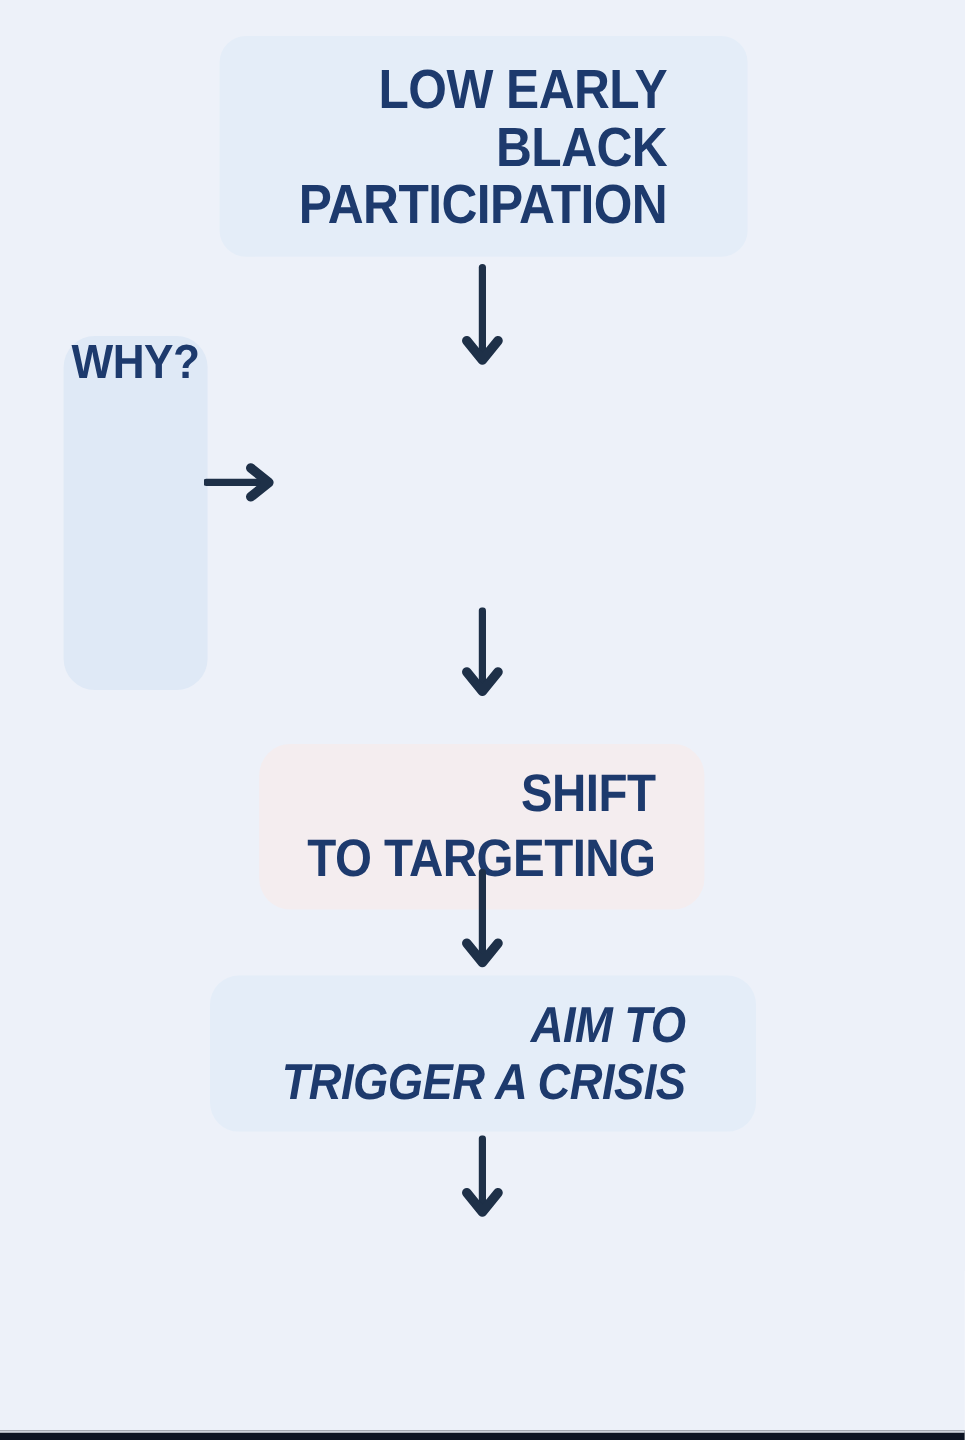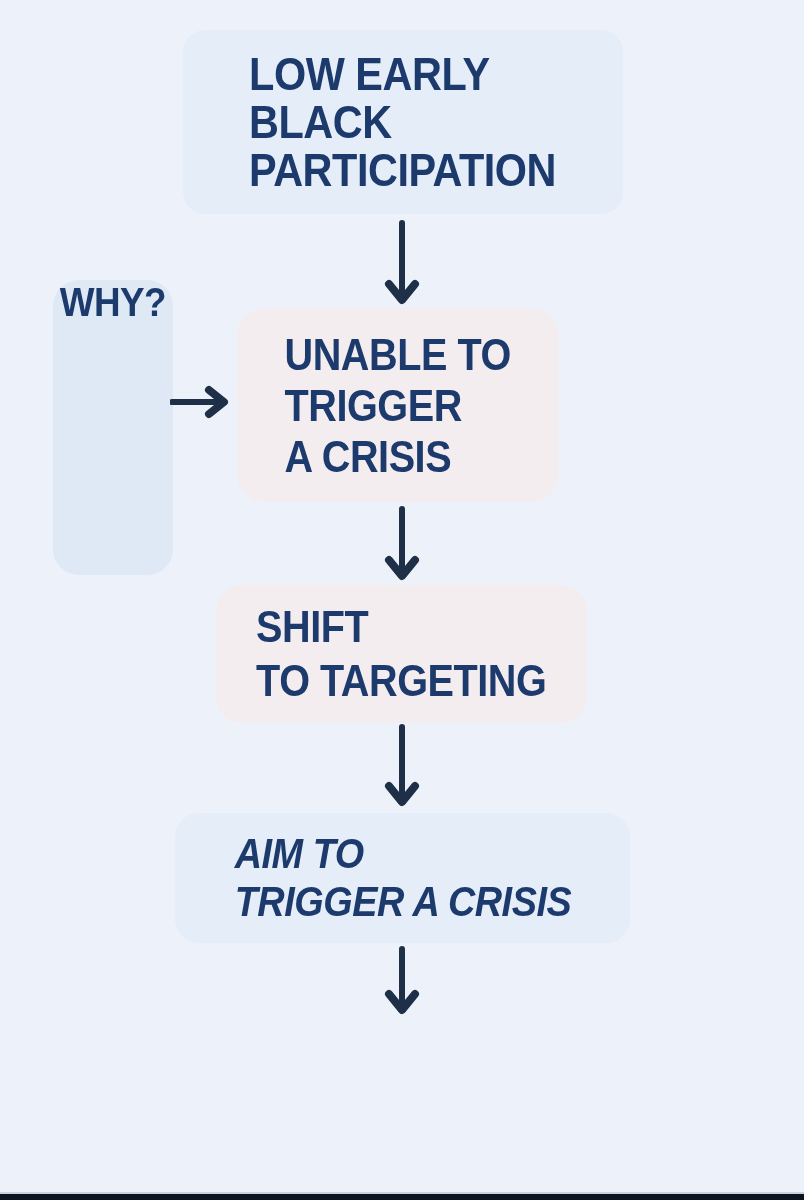--- a/index.html
+++ b/index.html
@@ -9,36 +9,36 @@
     height: 1200px;
     background: var(--background, #edf1f9);
     overflow: hidden;
     font-family: "Liberation Sans", sans-serif;
   }
   .node {
     position: absolute;
     display: flex;
     align-items: center;
     justify-content: center;
-    text-align: left;
+    text-align: right;
   }
   .tint-blue { background: var(--box-blue, #e4edf8); }
   .tint-pink { background: var(--box-pink, #f4edef); }
   .node-label {
     white-space: pre-line;
     font-weight: 700;
     color: var(--text-navy, #1d3a6d);
     transform: scaleX(0.9);
     letter-spacing: -0.5px;
   }
   .node1 { left: 183px; top: 30px;  width: 440px; height: 184px; border-radius: 22px; }
   .node1 .node-label { font-size: 46px; line-height: 48px; }
   .node2 { left: 237px; top: 308px; width: 322px; height: 194px; border-radius: 28px; }
   .node2 .node-label { font-size: 44px; line-height: 51px; }
-  .node3 { left: 216px; top: 585px; width: 371px; height: 138px; border-radius: 26px; }
+  .node3 { left: 216px; top: 620px; width: 371px; height: 138px; border-radius: 26px; }
   .node3 .node-label { font-size: 44px; line-height: 54px; }
   .node4 { left: 175px; top: 813px; width: 455px; height: 130px; border-radius: 24px; font-style: italic; }
   .node4 .node-label { font-size: 42px; line-height: 48px; }
   .node5 { left: 173px; top: 1023px; width: 457px; height: 135px; border-radius: 26px; }
   .node5 .node-label { font-size: 42px; line-height: 47px; }
 
   .why-box {
     position: absolute;
     left: 53px; top: 280px; width: 120px; height: 295px;
     border-radius: 26px;
@@ -96,25 +96,20 @@
 
   <div class="why-box">
     <span class="why-label">WHY?</span>
   </div>
 
   <svg class="arrow arrow-h" width="64" height="40" viewBox="0 0 64 40">
     <line x1="2" y1="20" x2="46" y2="20"></line>
     <polyline points="39,8 54,20 39,32"></polyline>
   </svg>
 
-  <div class="node node2 tint-pink">
-    <span class="node-label">UNABLE TO
-TRIGGER
-A CRISIS</span>
-  </div>
 
   <svg class="arrow arrow2" width="40" height="76" viewBox="0 0 40 76">
     <line x1="20" y1="3" x2="20" y2="62"></line>
     <polyline points="7,54 20,70 33,54"></polyline>
   </svg>
 
   <div class="node node3 tint-pink">
     <span class="node-label">SHIFT
 TO TARGETING</span>
   </div>

